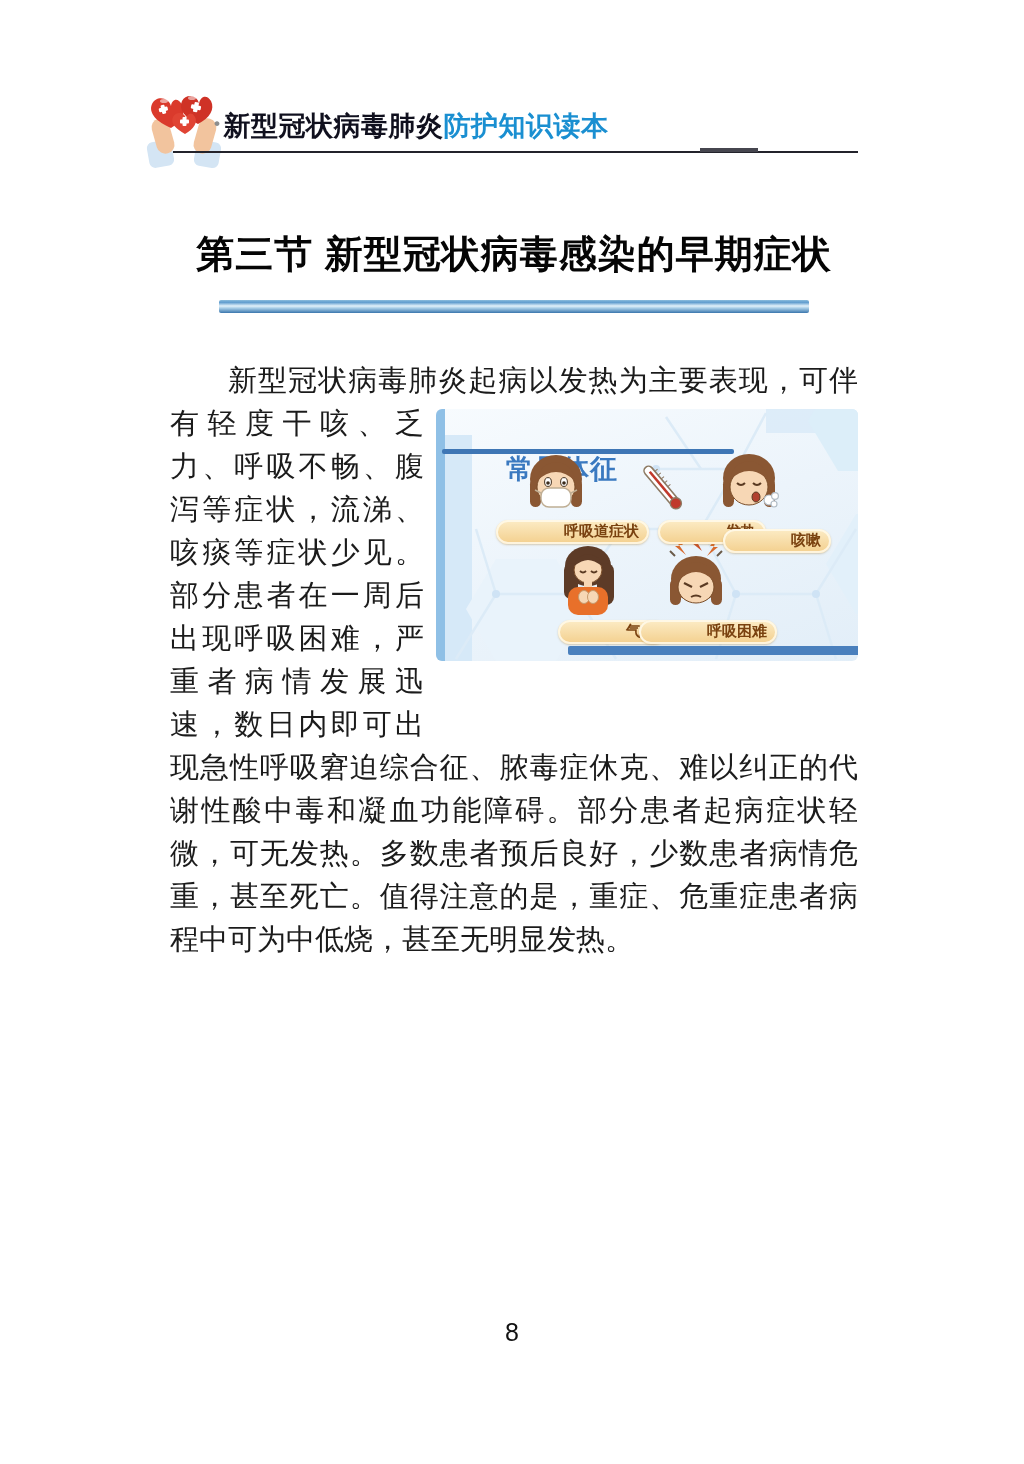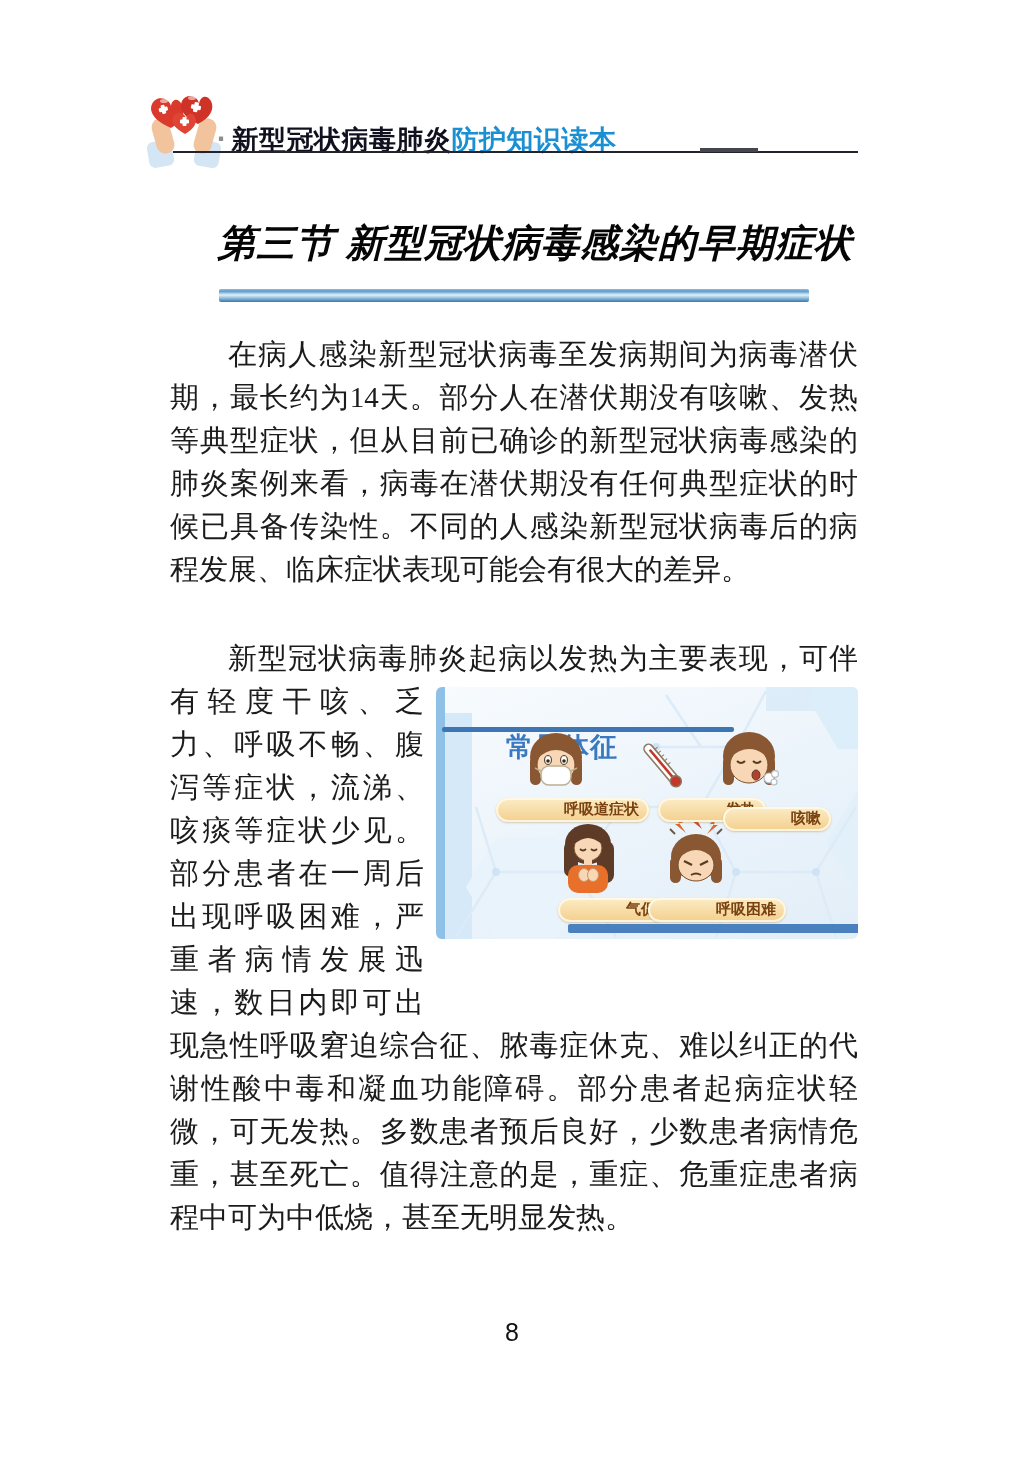--- a/index.html
+++ b/index.html
@@ -5,35 +5,35 @@
   html,body { margin:0; padding:0; background:#ffffff; }
   .page {
     position:relative; width:1024px; height:1464px; background:#ffffff;
     overflow:hidden; font-family:"Liberation Serif","DejaVu Serif",serif; color:#1b1b1b;
   }
 
   
   .logo { position:absolute; left:140px; top:84px; width:88px; height:86px; }
   .header-title {
     position:absolute; left:212px; top:106px; white-space:nowrap;
-    font-family:Liberation Mono, monospace; font-weight:bold;
-    font-size:27px; letter-spacing:0.5px;margin-top:16px;
+    font-family:Liberation Serif, serif; font-weight:bold;
+    font-size:27px; letter-spacing:0.5px;
   }
   .header-title .sep  { color:#8d8d8d; font-size:30px; vertical-align:2px; margin-right:1px; }
   .header-title .dark { color:#10101e; }
   .header-title .blue { color:#1a8fd1; }
   .header-rule  { position:absolute; left:173px; top:151px; width:685px; height:2px; background:#23232b; }
   .header-rule-thick { position:absolute; left:700px; top:148px; width:58px; height:4px; background:#46464f; }
 
   
   .content { position:absolute; left:170px; top:214px; width:688px; }
   .sec-heading {
-    margin:5px; text-align:right; color:#050505;
+    margin:16px; text-align:center; color:#050505;
     font-family:"Liberation Sans","DejaVu Sans",sans-serif;
-    font-weight:bold; font-size:38px; line-height:48px; letter-spacing:1px;font-style:italic;
+    font-weight:bold; font-size:38px; line-height:48px; letter-spacing:1px;
   }
   .sec-heading.line2 { margin-top:17px; }
   .grad-bar {
     width:590px; height:13px; margin:22px auto 0; border-radius:2px;
     background:linear-gradient(180deg,#8cbede 0%, #5f9cce 18%, #e2f1fa 46%, #aacfe8 62%, #3a76ad 100%);
   }
   .body-par {
     margin:31px 0 0; font-size:29px; line-height:43px;
     text-align:justify; text-indent:2em; color:#1b1b1b;
   }
@@ -64,21 +64,21 @@
     position:absolute; padding:2px 10px 3px; border-radius:13px; white-space:nowrap;
     background:linear-gradient(180deg,#fcecc6,#f3cf8d);
     font-family:"Liberation Sans","DejaVu Sans",sans-serif;
     font-weight:bold; font-size:15px; line-height:1.25; color:#7a4210;
     box-shadow:inset 0 0 0 2px rgba(255,250,235,0.85), 0 1px 2px rgba(160,120,50,0.35);
   }
   .lb-resp  { left:60px;  top:111px; }
   .lb-fever { left:192px; top:111px;margin-left:30px; }
   .lb-cough { left:287px; top:120px; }
   .lb-short { left:122px; top:211px; }
-  .lb-dysp  { left:212px; top:211px; }
+  .lb-dysp  { left:203px; top:211px; }
 
   
   .page-num {
     position:absolute; left:0; top:1318px; width:1024px; text-align:center;
     font-family:"Liberation Sans","DejaVu Sans",sans-serif; font-size:25px; color:#111111;
   }
 </style>
 </head>
 <body>
 
@@ -116,21 +116,20 @@
     <span class="sep">·</span><span class="dark">新型冠状病毒肺炎</span><span class="blue">防护知识读本</span>
   </div>
   <div class="header-rule"></div>
   <div class="header-rule-thick"></div>
 
   <div class="content">
 
     <h1 class="sec-heading">第三节 新型冠状病毒感染的早期症状</h1>
     <div class="grad-bar"></div>
 
-    <p class="body-par">在病人感染新型冠状病毒至发病期间为病毒潜伏期，最长约为14天。部分人在潜伏期没有咳嗽、发热等典型症状，但从目前已确诊的新型冠状病毒感染的肺炎案例来看，病毒在潜伏期没有任何典型症状的时候已具备传染性。不同的人感染新型冠状病毒后的病程发展、临床症状表现可能会有很大的差异。</p>
 
     <div class="body-par second">
       <span class="fig-spacer"></span>
       <span class="figure">
 
         <svg class="fig-bg" width="422" height="252" viewBox="0 0 422 252">
           <rect x="0" y="0" width="9" height="252" fill="#8fc0e6"></rect>
           <rect x="9" y="26" width="27" height="226" fill="#d6e9f8"></rect>
           <rect x="330" y="0" width="92" height="24" fill="#d8eaf8" opacity="0.8"></rect>
           <polygon points="60,252 30,200 60,150 120,150 150,200 120,252" fill="#e9f3fb"></polygon>

